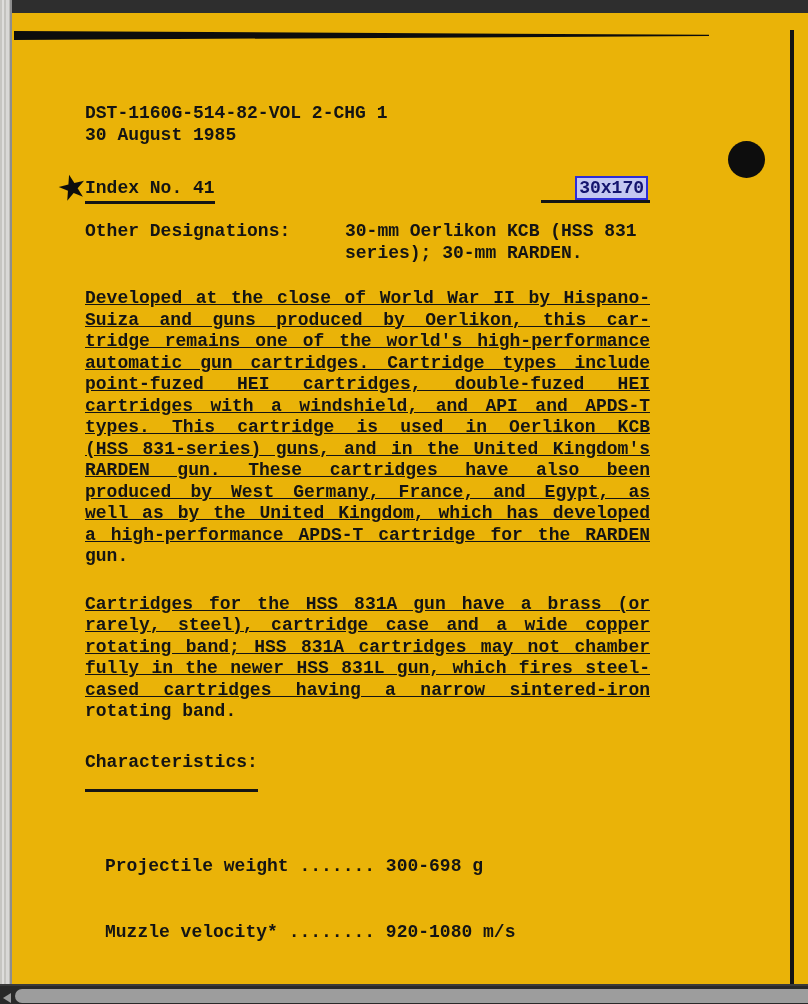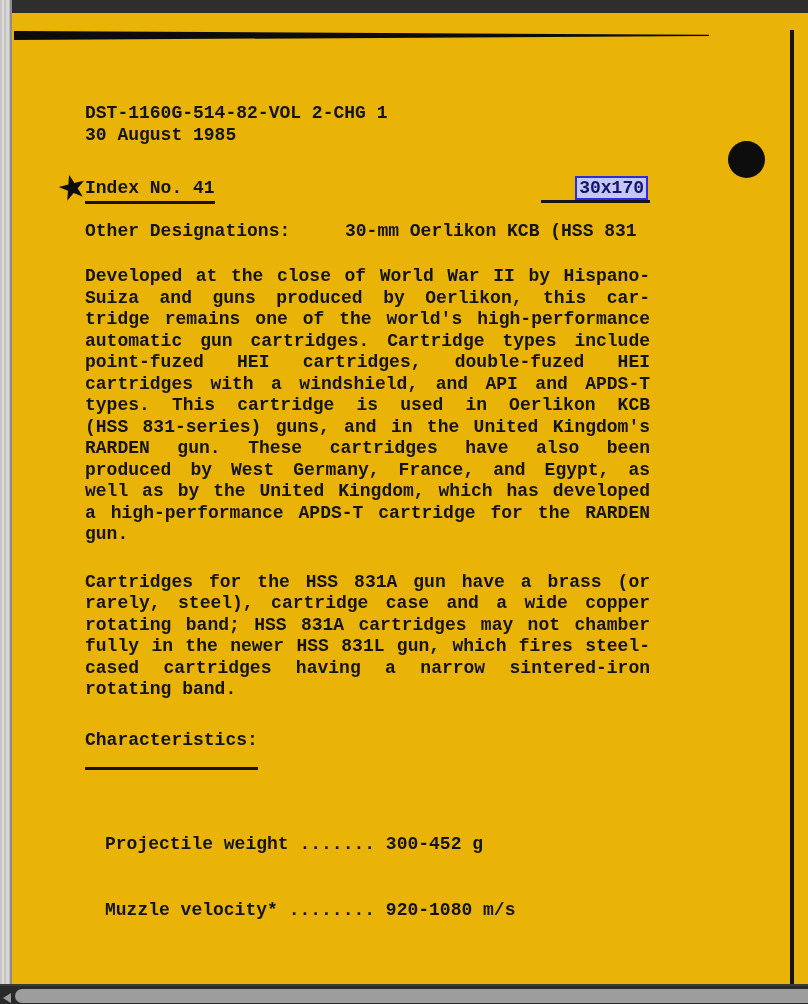--- a/index.html
+++ b/index.html
@@ -18,21 +18,21 @@
   .page { position:absolute; top:13px; left:12px; right:0; bottom:20px; background:#eab308; }
   .scan-wedge { position:absolute; left:2px; top:18px; width:695px; height:9px; background:#0c0c0c;
                 clip-path:polygon(0 0, 100% 42%, 100% 56%, 0 100%); }
   .right-border { position:absolute; left:778px; top:17px; width:4px; bottom:0; background:#141414; }
   .punch-dot { position:absolute; left:716px; top:128px; width:37px; height:37px; border-radius:50%; background:#0d0d0d; }
 
   
   .content { position:relative; padding:89px 0 0 73px; width:638px; color:#141414;
              font-size:18px; font-weight:bold; line-height:22px; }
   .line-block { width:565px; }
-  .jl { text-align:justify; text-align-last:justify; line-height:21.5px; }
+  .jl { text-align:justify; text-align-last:justify; line-height:21.5px;text-decoration:underline; }
   .ll { text-align:left; line-height:21.5px; }
 
   .index-row { margin-top:31px; width:565px; display:flex; align-items:flex-start; position:relative; height:27px; }
   .index-title { position:relative; border-bottom:3px solid #151515; padding-bottom:2px; }
   .star { position:absolute; left:-28px; top:-7px; font-family:"DejaVu Sans",sans-serif; font-size:34px; line-height:34px;
           transform:rotate(-14deg); color:#0d0d0d; }
   .hl-wrap { margin-left:auto; border-bottom:3px solid #151515; padding:0 2px 1px; }
   .highlight { background:#c4c7f1; border:2px solid #2d2dd8; color:#14146e; padding:0 2px;margin-left:32px; }
 
   .desig { margin-top:16px; display:flex; width:565px; }
@@ -79,20 +79,21 @@
         </span>
         <span class="hl-wrap">
           <span class="highlight">30x170</span>
         </span>
       </div>
 
       <div class="desig">
         <span class="desig-label">Other Designations:</span>
         <span class="desig-value">
           <div>30-mm Oerlikon KCB (HSS 831</div>
+          <div>series); 30-mm RARDEN.</div>
         </span>
       </div>
 
       <div class="para1 line-block">
         <div class="jl">Developed at the close of World War II by Hispano-</div>
         <div class="jl">Suiza and guns produced by Oerlikon, this car-</div>
         <div class="jl">tridge remains one of the world's high-performance</div>
         <div class="jl">automatic gun cartridges.  Cartridge types include</div>
         <div class="jl">point-fuzed HEI cartridges, double-fuzed HEI</div>
         <div class="jl">cartridges with a windshield, and API and APDS-T</div>
@@ -112,21 +113,21 @@
         <div class="jl">fully in the newer HSS 831L gun, which fires steel-</div>
         <div class="jl">cased cartridges having a narrow sintered-iron</div>
         <div class="ll">rotating band.</div>
       </div>
 
       <div>
         <span class="char-head">Characteristics:</span>
       </div>
 
       <div class="char-list">
-        <div><span>Projectile weight</span><span class="lead">.......</span><span>300-452 g</span></div>
+        <div><span>Projectile weight</span><span class="lead">.......</span><span>300-698 g</span></div>
         <div><span>Muzzle velocity*</span><span class="lead">........</span><span>920-1080 m/s</span></div>
       </div>
 
     </div>
   </div>
 
   <div class="scrollbar">
     <button class="sb-btn">
       <span class="sb-arrow"></span>
     </button>

